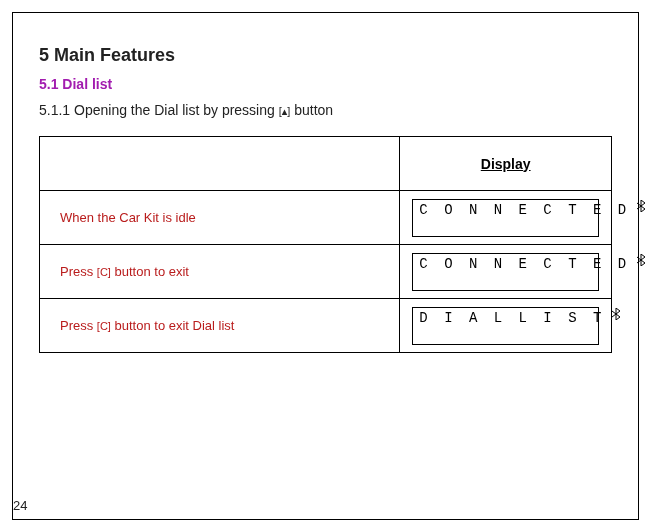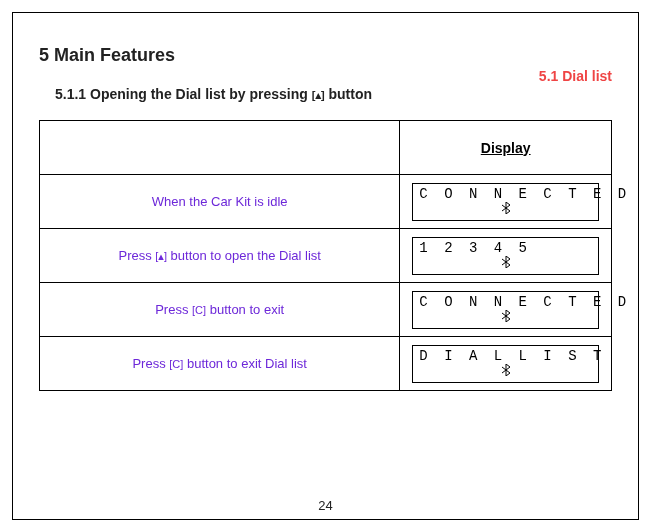--- a/index.html
+++ b/index.html
@@ -23,29 +23,28 @@
   }
   .heading-chapter {
     font-size: 18px;
     font-weight: bold;
     color: #222;
     margin: 14px 0 2px 0;
   }
   .heading-section {
     font-size: 14px;
     font-weight: bold;
-    color: #ef4444;
-    margin: 2px 0;
-    text-align: right;
+    color: #a21caf;
+    margin: 10px 0;
   }
   .heading-subsection {
     font-size: 14px;
-    font-weight: bold;
+    font-weight: normal;
     color: #222;
-    margin: 2px 0 18px 16px;
+    margin: 2px 0 18px 0;
   }
   .sym {
     font-family: Arial, sans-serif;
     font-size: 11px;
     vertical-align: 0;
   }
   table.feature {
     border-collapse: collapse;
     width: 100%;
     table-layout: fixed;
@@ -62,33 +61,32 @@
   table.feature th {
     font-size: 14px;
     font-weight: bold;
     text-align: center;
   }
   table.feature th .disp-header {
     text-decoration: underline;
   }
   table.feature td.instr {
     font-size: 13px;
-    color: #6d28d9;
+    color: #b91c1c;
     padding: 0 20px;
-    text-align: center;
   }
   table.feature td.disp-cell {
     padding: 6px 12px;
   }
   .lcd {
     border: 1px solid #000;
     height: 38px;
     position: relative;
     display: flex;
-    flex-direction: column;
+    flex-direction: row;
     justify-content: flex-start;
   }
   .lcd-text {
     font-family: "Courier New", monospace;
     font-size: 14px;
     letter-spacing: 4px;
     padding: 2px 6px 0 6px;
     white-space: nowrap;
     color: #000;
   }
@@ -99,21 +97,21 @@
   }
   .lcd-icon svg {
     display: inline-block;
     vertical-align: top;
   }
   .page-number {
     position: absolute;
     bottom: 6px;
     left: 0;
     right: 0;
-    text-align: center;
+    text-align: left;
     font-size: 13px;
     color: #222;
   }
 </style>
 </head>
 <body>
 
 <div class="page-frame">
 
   <div class="heading-chapter">5  Main Features</div>
@@ -142,35 +140,20 @@
           <div class="lcd-text">C O N N E C T E D</div>
           <div class="lcd-icon">
             <svg width="10" height="12" viewBox="0 0 10 12">
                   <path d="M5 0 L5 12 M5 0 L9 3 L1 9 M5 12 L9 9 L1 3" stroke="#000" stroke-width="1" fill="none"></path>
                 </svg>
           </div>
         </div>
       </td>
     </tr>
 
-    <tr>
-      <td class="instr">
-        <span>Press </span><span class="sym">[▴]</span><span> button to open the Dial list</span>
-      </td>
-      <td class="disp-cell">
-        <div class="lcd">
-          <div class="lcd-text">1 2 3 4 5</div>
-          <div class="lcd-icon">
-            <svg width="10" height="12" viewBox="0 0 10 12">
-                  <path d="M5 0 L5 12 M5 0 L9 3 L1 9 M5 12 L9 9 L1 3" stroke="#000" stroke-width="1" fill="none"></path>
-                </svg>
-          </div>
-        </div>
-      </td>
-    </tr>
 
 
     <tr>
       <td class="instr">
         <span>Press </span><span class="sym">[C]</span><span> button to exit</span>
       </td>
       <td class="disp-cell">
         <div class="lcd">
           <div class="lcd-text">C O N N E C T E D</div>
           <div class="lcd-icon">

